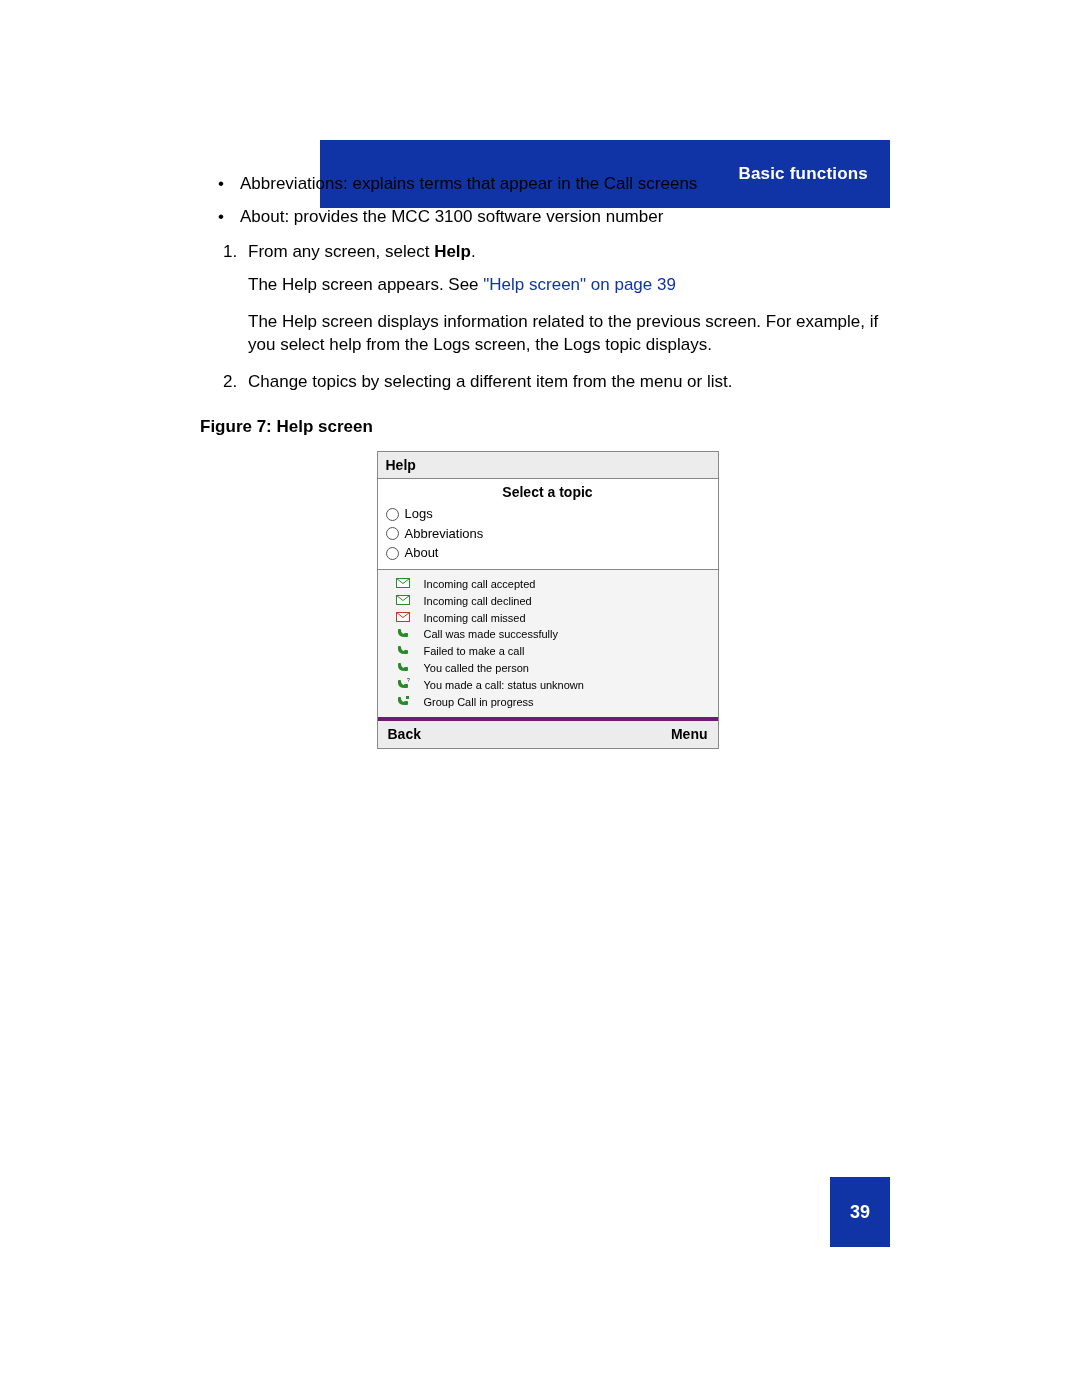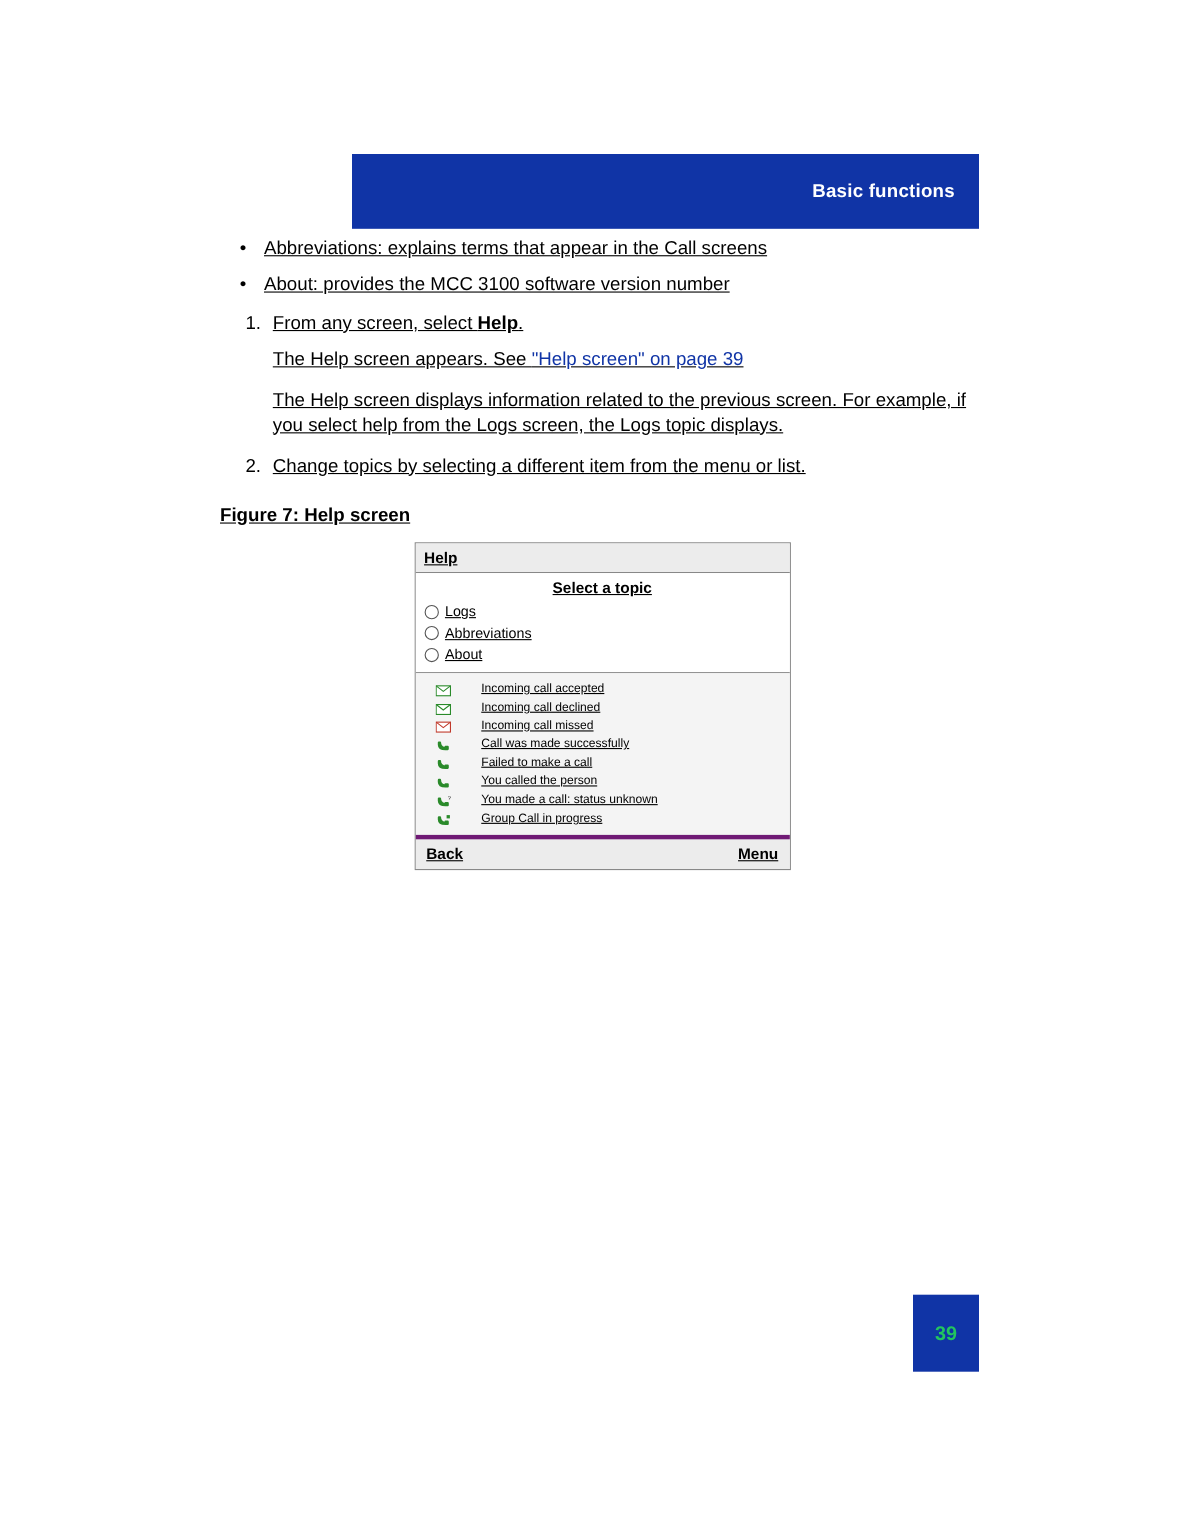--- a/index.html
+++ b/index.html
@@ -29,24 +29,23 @@
     padding-right: 22px;
     box-sizing: border-box;
   }
   .header-bar span {
     color: #fff;
     font-weight: bold;
     font-size: 17px;
     letter-spacing: 0.2px;
   }
   .content {
-    margin-top: 75px;
+    margin-top: 33px;
     font-size: 17px;
     line-height: 1.35;
-    text-decoration: underline;
   }
   ul.plain {
     list-style: none;
     margin: 0;
     padding: 0 0 0 18px;
   }
   ul.plain li {
     position: relative;
     padding-left: 22px;
     margin-bottom: 10px;
@@ -120,22 +119,22 @@
     display: inline-block;
     flex-shrink: 0;
   }
   .mockup .legend {
     padding: 6px 8px 6px 18px;
     font-size: 11px;
     background: #f4f4f4;
   }
   .mockup .legend-row {
     display: flex;
-    align-items: flex-end;
-    gap: 28px;
+    align-items: flex-start;
+    gap: 14px;
     padding: 1px 0;
   }
   .mockup .legend-icon {
     width: 14px;
     height: 12px;
     flex-shrink: 0;
     position: relative;
   }
   .mockup .softkeys {
     display: flex;
@@ -152,21 +151,21 @@
     bottom: 150px;
     right: 190px;
     width: 60px;
     height: 70px;
     background: #1034a6;
     display: flex;
     align-items: center;
     justify-content: center;
   }
   .page-number-box span {
-    color: #22c55e;
+    color: #ffffff;
     font-weight: bold;
     font-size: 18px;
   }
 </style>
 </head>
 <body>
 
 <div class="page">
 
   <div class="header-bar">

